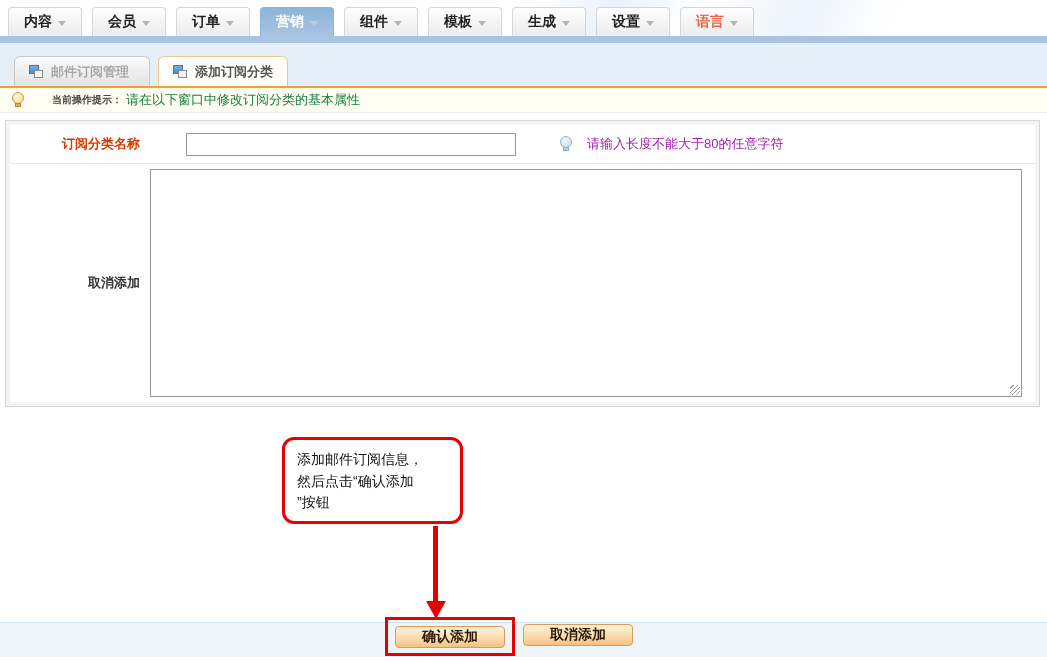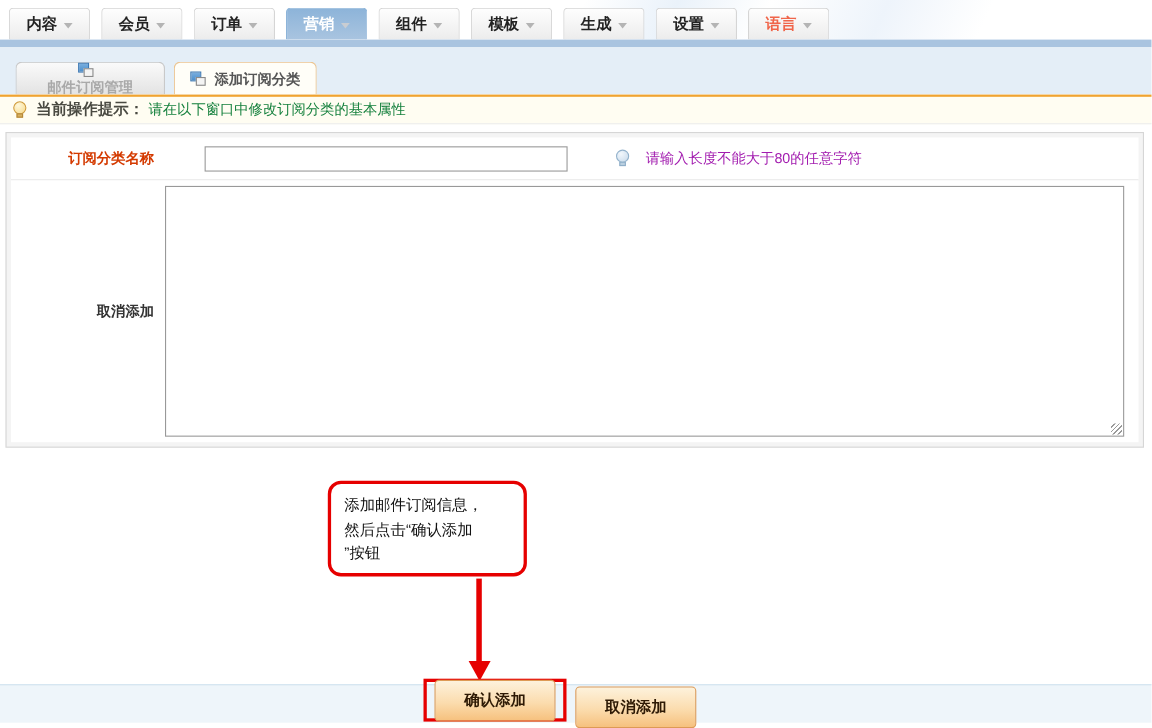--- a/index.html
+++ b/index.html
@@ -17,65 +17,65 @@
   .nav-item.lang { color:#f0654a; }
   .chev { width:0; height:0; border-left:4px solid transparent; border-right:4px solid transparent;
     border-top:5px solid #b4b4b4; margin-left:6px; margin-top:2px; }
   .nav-item.active .chev { border-top-color:#c9cdd2; }
   .blue-bar { position:absolute; left:0; top:36px; width:1047px; height:7px; background:#a9c4e0; }
 
   
   .tab-strip { position:absolute; left:0; top:43px; width:1047px; height:43px; background:#e4eef7; }
   .doc-tab { position:absolute; bottom:0; height:30px; display:flex; align-items:center;
     border-radius:6px 6px 0 0; padding:0 14px; font-size:13px; font-weight:bold; cursor:pointer; }
-  .doc-tab.inactive { left:14px; width:136px; background:linear-gradient(#fafafa,#e3e3e3); border:1px solid #c9c9c9; border-bottom:none; color:#a9a9a9;flex-direction:column; }
+  .doc-tab.inactive { left:14px; width:136px; background:linear-gradient(#fafafa,#e3e3e3); border:1px solid #c9c9c9; border-bottom:none; color:#a9a9a9; }
   .doc-tab.active { left:158px; width:130px; background:#fffef8; border:1px solid #ecc592; border-bottom:none; color:#555; }
   .win-icon { position:relative; width:16px; height:14px; margin-right:6px; flex:0 0 auto; }
   .win-icon .back { position:absolute; left:0; top:0; width:10px; height:9px; background:linear-gradient(#79aede,#4d8fcc); border:1px solid #3c79b4; }
   .win-icon .front { position:absolute; left:5px; top:5px; width:9px; height:8px; background:#f4f4f4; border:1px solid #8a8a8a; }
 
   
   .tip-bar { position:absolute; left:0; top:86px; width:1047px; height:27px; background:#fffdf2;
     border-top:2px solid #f0a330; border-bottom:1px solid #ededed; display:flex; align-items:center; padding-left:12px; }
   .bulb { position:relative; width:13px; height:16px; margin-right:8px; flex:0 0 auto; }
   .bulb .glass { position:absolute; left:0; top:0; width:12px; height:12px; border-radius:50%;
     background:radial-gradient(circle at 35% 30%,#fef8dc,#f7d98a); border:1px solid #cf9a3a; }
   .bulb .base { position:absolute; left:3px; top:11px; width:6px; height:4px; background:#d8b05e; border:1px solid #b5883a; }
   .bulb.gray .glass { background:radial-gradient(circle at 35% 30%,#f2f7fc,#c6d9ea); border-color:#93b2cc; }
   .bulb.gray .base { background:#b9cfe0; border-color:#8fafc8; }
-  .tip-label { font-size:14px; font-weight:bold; color:#4a4a42; }
+  .tip-label { font-size:10px; font-weight:bold; color:#4a4a42;margin-left:19px; }
   .tip-message { font-size:13px; color:#15803d; margin-left:4px; }
 
   
   .panel { position:absolute; left:5px; top:120px; width:1035px; height:287px;
     border:1px solid #d6d6d6; background:#f4f4f4; padding:4px; }
   .panel .row1 { background:#fff; height:39px; display:flex; align-items:center; border-bottom:1px solid #e6e6e6;gap:36px; }
   .panel .row2 { background:#fff; height:238px; display:flex; align-items:center; }
   .flabel { width:140px; text-align:right; padding-right:10px; font-size:13px; font-weight:bold; flex:0 0 auto; }
   .flabel.req { color:#d43a00; }
   .flabel.normal { color:#333; }
   .name-input { width:330px; height:23px; border:1px solid #999; background:#fff; padding:0 4px; font-size:13px; }
   .hint-wrap { display:flex; align-items:center; margin-left:8px; }
   .hint-text { font-size:13px; color:#a21caf; margin-left:6px; }
   .ta-wrap { position:relative; width:872px; height:228px; }
   .desc-textarea { width:872px; height:228px; border:1px solid #999; background:#fff; resize:none; font-size:13px; padding:3px; font-family:"Liberation Sans","DejaVu Sans",sans-serif; }
   .resize-grip { position:absolute; right:2px; bottom:2px; width:10px; height:10px;
     background:repeating-linear-gradient(135deg,transparent 0 2px,#9a9a9a 2px 3px); pointer-events:none; }
 
   
-  .callout { position:absolute; left:298px; top:437px; width:181px; height:87px; background:#fff;
+  .callout { position:absolute; left:282px; top:437px; width:181px; height:87px; background:#fff;
     border:3px solid #e60000; border-radius:12px; padding:9px 12px; font-size:14px; color:#111; line-height:1.55; }
   .callout span { display:block; }
   .arrow-stem { position:absolute; left:433px; top:526px; width:5px; height:76px; background:#e60000; }
   .arrow-head { position:absolute; left:426px; top:601px; width:0; height:0;
     border-left:10px solid transparent; border-right:10px solid transparent; border-top:18px solid #e60000; }
 
   
   .bottom-bar { position:absolute; left:0; top:622px; width:1047px; height:35px; background:#eef5fa; border-top:1px solid #cfe2ee; }
-  .btn { height:38px; width:110px; border:1px solid #dd9a55; border-radius:4px;
+  .btn { height:22px; width:110px; border:1px solid #dd9a55; border-radius:4px;
     background:linear-gradient(#fdf2dc,#fbdcae 55%,#f6c17e); font-size:14px; font-weight:bold; color:#2e1a05;
     cursor:pointer; font-family:Liberation Sans, sans-serif; }
   .confirm-rect { position:absolute; left:385px; top:617px; width:130px; height:39px; border:3px solid #e60000;
     display:flex; align-items:center; justify-content:center; background:transparent; }
   .cancel-pos { position:absolute; left:523px; top:624px; }
 </style>
 </head>
 <body>
 
 <div class="page">

